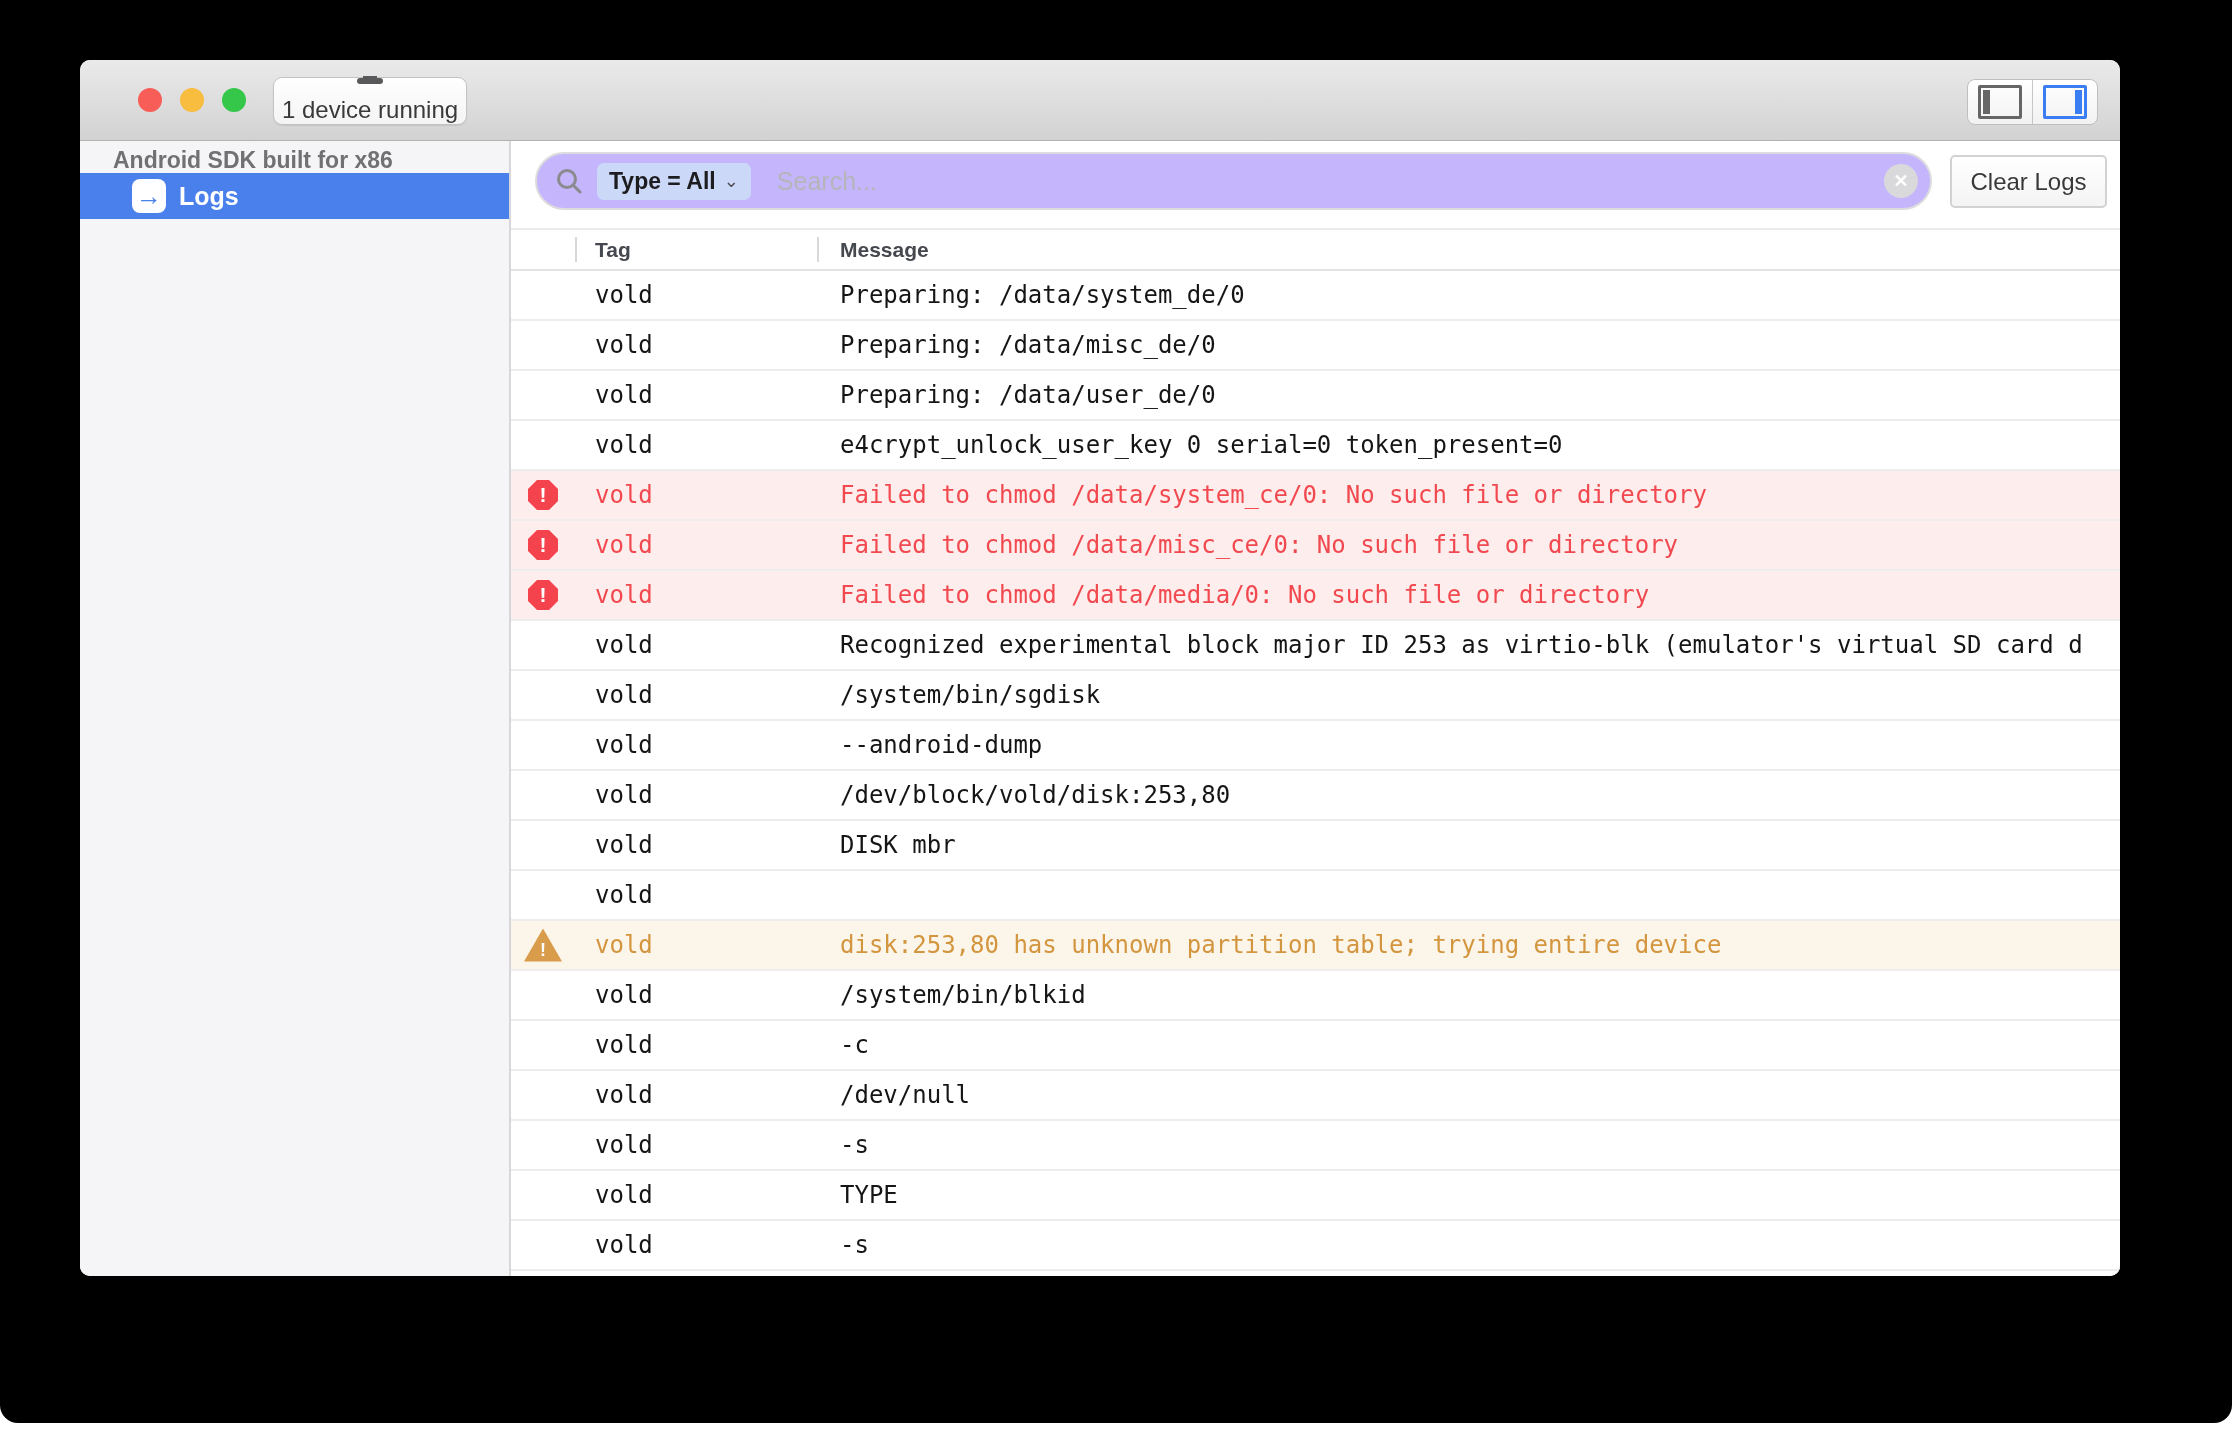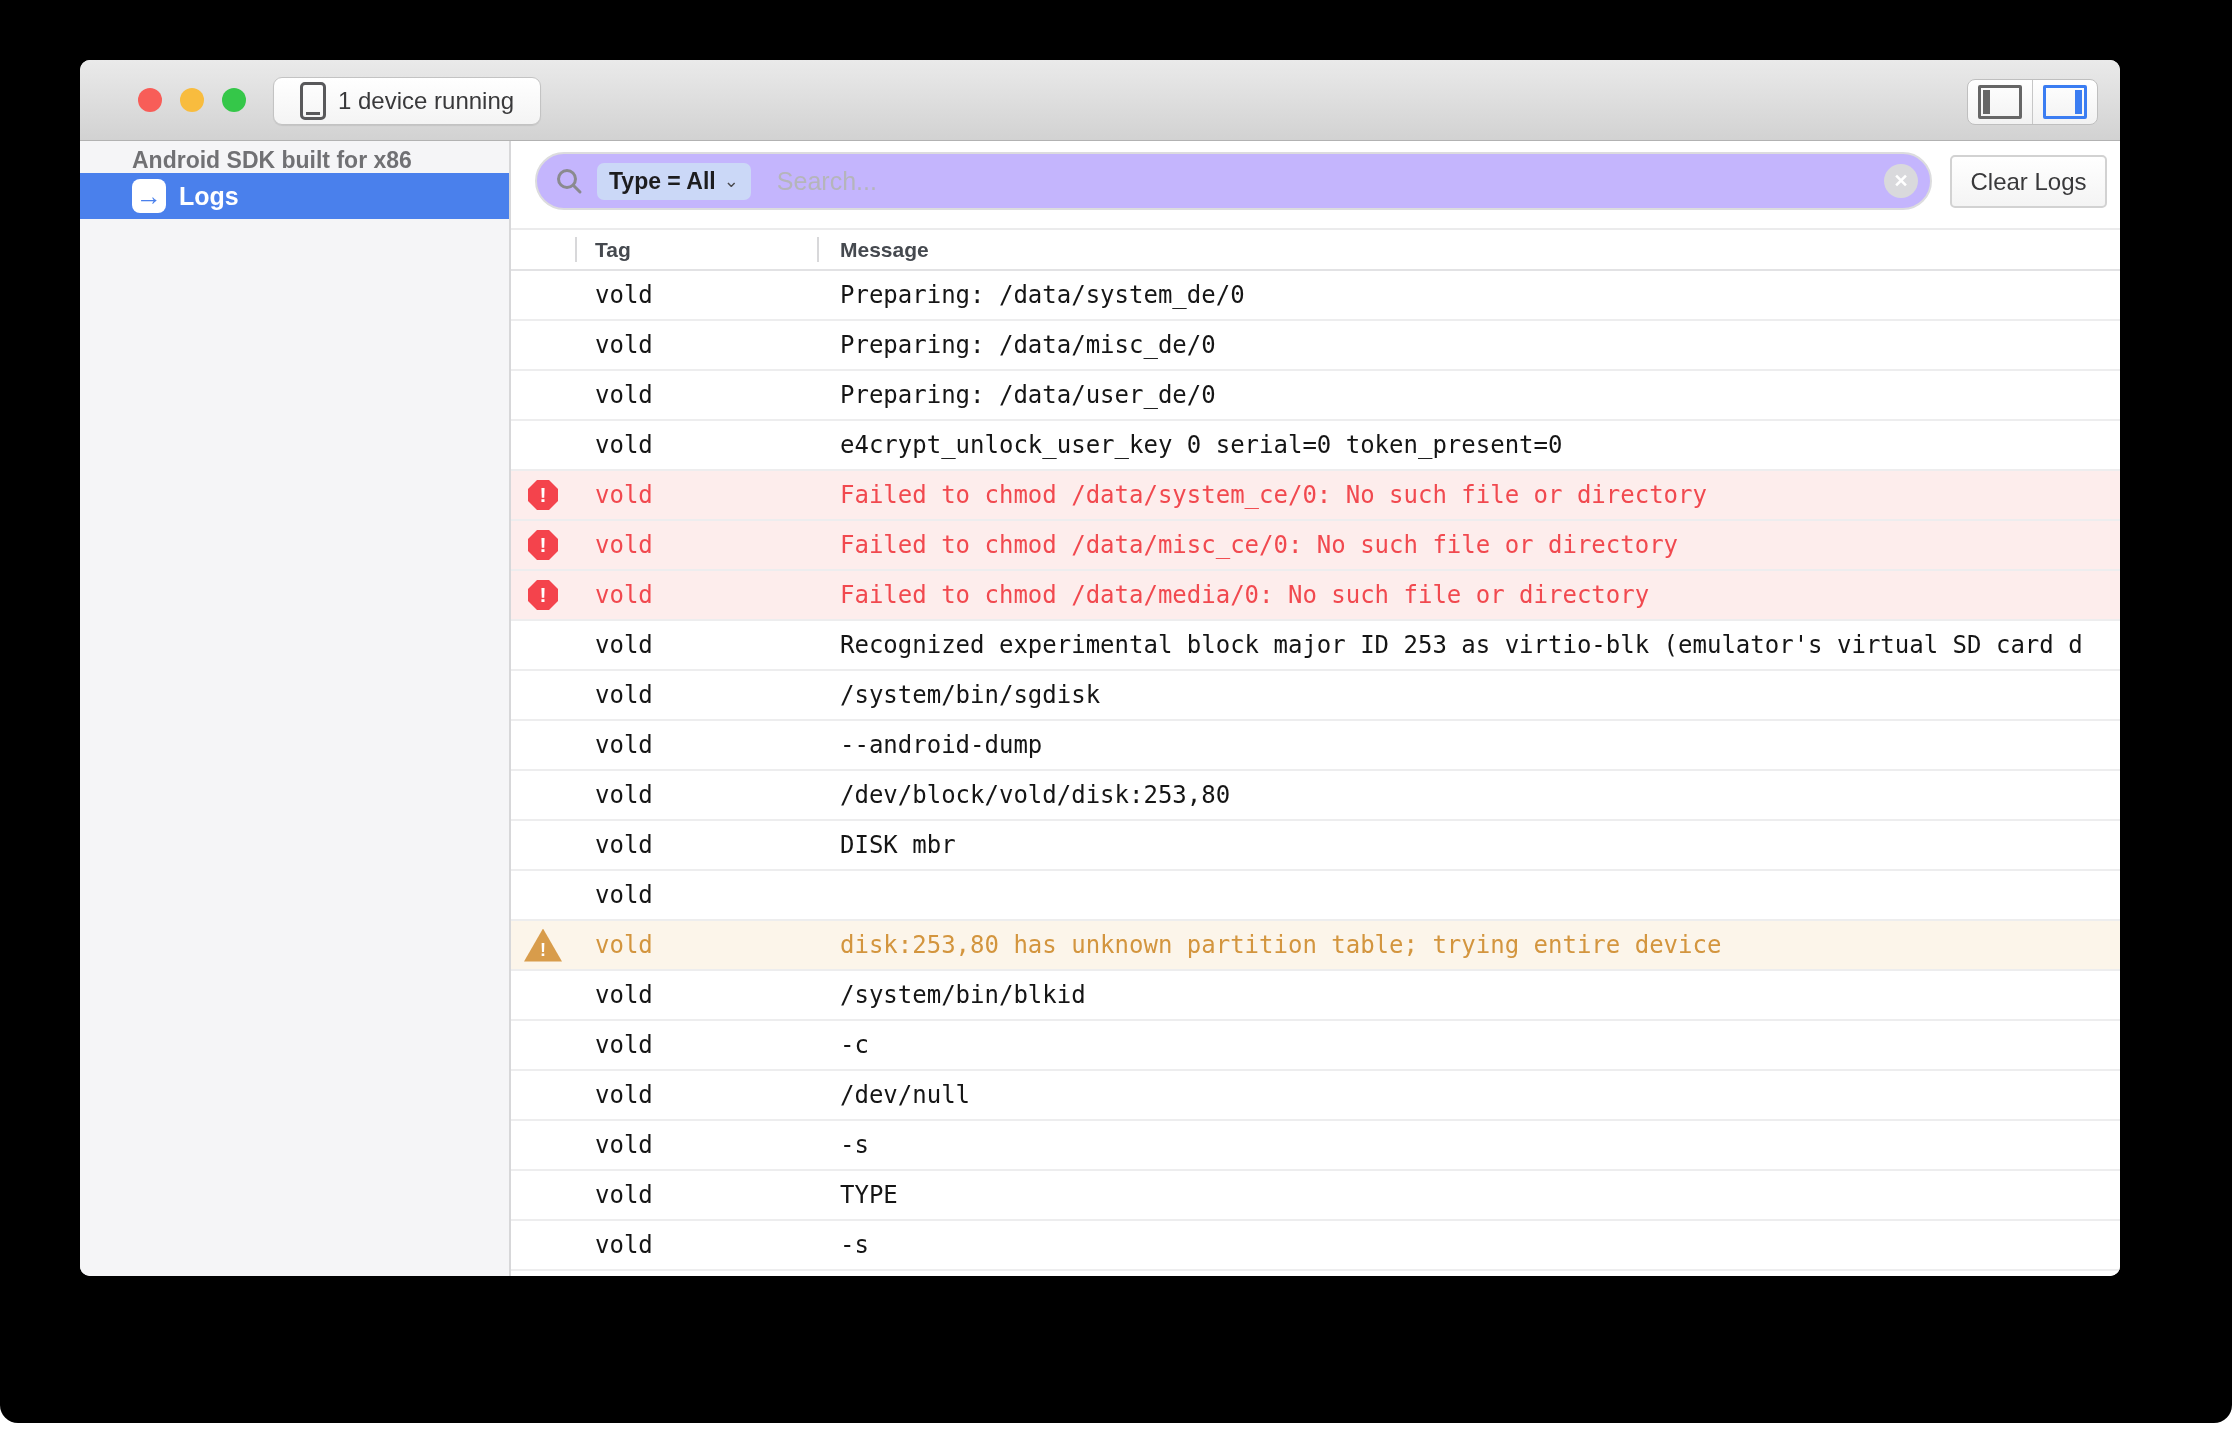--- a/index.html
+++ b/index.html
@@ -10,38 +10,38 @@
   .window{position:absolute;left:80px;top:60px;width:2040px;height:1216px;background:#fff;
           border-radius:10px;overflow:hidden;box-shadow:0 20px 60px rgba(0,0,0,.6);}
 
   
   .titlebar{position:absolute;left:0;top:0;right:0;height:80px;
             background:linear-gradient(#eaeaea,#d2d2d2);border-bottom:1px solid #b2b2b2;}
   .traffic{position:absolute;top:28px;width:24px;height:24px;border-radius:50%;}
   .t-close{left:58px;background:#f85d58;}
   .t-min{left:100px;background:#f8bc3e;}
   .t-max{left:142px;background:#35c749;}
-  .device-btn{position:absolute;left:193px;top:17px;height:46px;padding:0 26px;display:flex;align-items:center;gap:12px;
+  .device-btn{position:absolute;left:193px;top:17px;height:46px;padding:0 8px;display:flex;align-items:center;gap:12px;
               background:linear-gradient(#ffffff,#f4f4f4);border:1px solid #c3c3c3;border-radius:9px;
-              font-size:24px;color:#39393b;box-shadow:0 1px 1px rgba(0,0,0,.08);}
+              font-size:24px;color:#39393b;box-shadow:0 1px 1px rgba(0,0,0,.08);flex-direction:column;}
   .phone-icon{width:20px;height:32px;border:3px solid #59595b;border-radius:5px;position:relative;}
   .phone-icon::after{content:"";position:absolute;left:3px;right:3px;bottom:2px;height:3px;background:#59595b;}
   .segmented{position:absolute;right:22px;top:19px;height:44px;display:flex;
              background:linear-gradient(#ffffff,#f2f2f2);border:1px solid #bfbfbf;border-radius:8px;overflow:hidden;}
   .seg-btn{width:64px;display:flex;align-items:center;justify-content:center;}
   .seg-btn + .seg-btn{border-left:1px solid #c7c7c7;}
   .panel-icon{width:38px;height:28px;border:3px solid #666;border-radius:2px;position:relative;}
   .panel-icon .bar{position:absolute;top:2px;bottom:2px;width:7px;background:#666;}
   .panel-left .bar{left:2px;}
   .panel-right{border-color:#3b7df2;}
   .panel-right .bar{right:2px;background:#3b7df2;}
 
   
   .sidebar{position:absolute;left:0;top:81px;bottom:0;width:429px;background:#f5f5f7;border-right:2px solid #d7d7d9;}
-  .sidebar-header{padding:6px 0 0 52px;font-size:23px;font-weight:700;color:#717174;}
+  .sidebar-header{padding:6px 0 0 33px;font-size:23px;font-weight:700;color:#717174;}
   .sidebar-item{position:absolute;left:0;right:0;top:32px;height:46px;display:flex;align-items:center;}
   .sidebar-item.selected{background:#4a80ec;}
   .logs-icon{width:34px;height:34px;margin-left:52px;background:#ffffff;border-radius:8px;
              display:flex;align-items:center;justify-content:center;color:#4a80ec;font-size:26px;font-weight:700;}
   .sidebar-item-label{margin-left:13px;font-size:25px;font-weight:700;color:#ffffff;}
 
   
   .main{position:absolute;left:431px;top:81px;right:0;bottom:0;background:#fff;}
 
   

